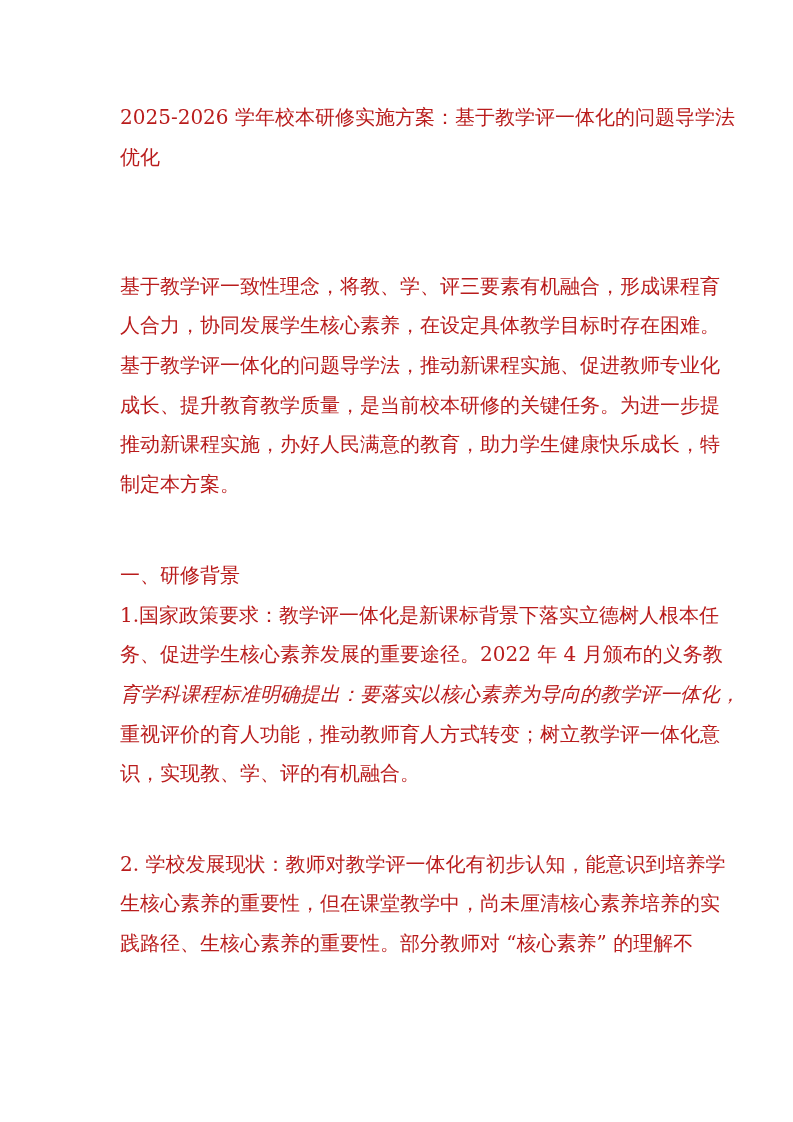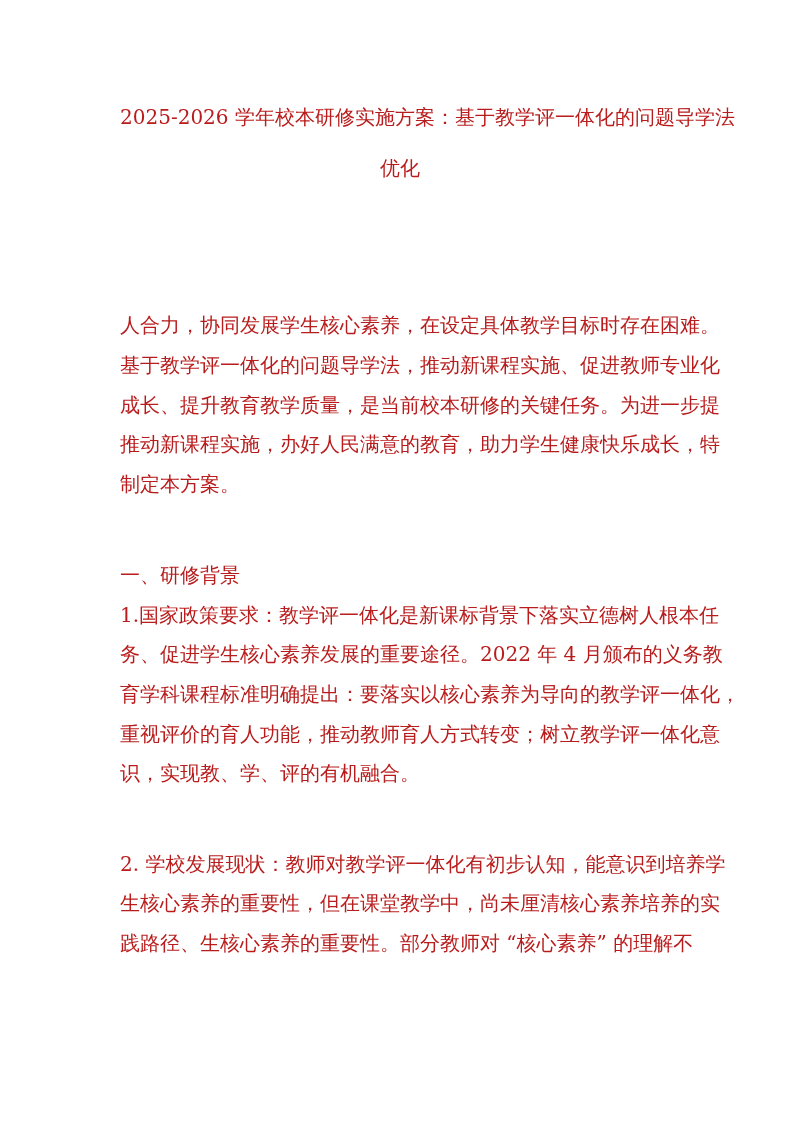--- a/index.html
+++ b/index.html
@@ -37,33 +37,34 @@
       text-align: justify;
       text-align-last: justify;
     }
   </style>
 </head>
 <body>
 
 <div class="page">
 
   <div class="line" style="top:103px;">2025-2026 学年校本研修实施方案：基于教学评一体化的问题导学法</div>
-  <div class="line" style="top:154px;text-align:center;">优化</div>
+  <div class="line" style="top:143px;">优化</div>
 
+  <div class="line justify" style="top:272px;">基于教学评一致性理念，将教、学、评三要素有机融合，形成课程育</div>
   <div class="line justify" style="top:311px;">人合力，协同发展学生核心素养，在设定具体教学目标时存在困难。</div>
   <div class="line justify" style="top:351px;">基于教学评一体化的问题导学法，推动新课程实施、促进教师专业化</div>
   <div class="line justify" style="top:391px;">成长、提升教育教学质量，是当前校本研修的关键任务。为进一步提</div>
   <div class="line justify" style="top:430px;">推动新课程实施，办好人民满意的教育，助力学生健康快乐成长，特</div>
   <div class="line" style="top:470px;">制定本方案。</div>
 
   <div class="line" style="top:561px;">一、研修背景</div>
 
   <div class="line justify" style="top:601px;">1.国家政策要求：教学评一体化是新课标背景下落实立德树人根本任</div>
   <div class="line justify" style="top:640px;">务、促进学生核心素养发展的重要途径。2022 年 4 月颁布的义务教</div>
-  <div class="line justify" style="top:680px;">育学科课程标准明确提出：要落实以核心素养为导向的教学评一体化，</div>
+  <div class="line justify" style="top:680px;font-style:italic;">育学科课程标准明确提出：要落实以核心素养为导向的教学评一体化，</div>
   <div class="line justify" style="top:720px;">重视评价的育人功能，推动教师育人方式转变；树立教学评一体化意</div>
   <div class="line" style="top:759px;">识，实现教、学、评的有机融合。</div>
 
   <div class="line justify" style="top:850px;">2. 学校发展现状：教师对教学评一体化有初步认知，能意识到培养学</div>
   <div class="line justify" style="top:889px;">生核心素养的重要性，但在课堂教学中，尚未厘清核心素养培养的实</div>
   <div class="line justify" style="top:929px;">践路径、生核心素养的重要性。部分教师对 “核心素养” 的理解不</div>
 
 </div>
 
 </body></html>

